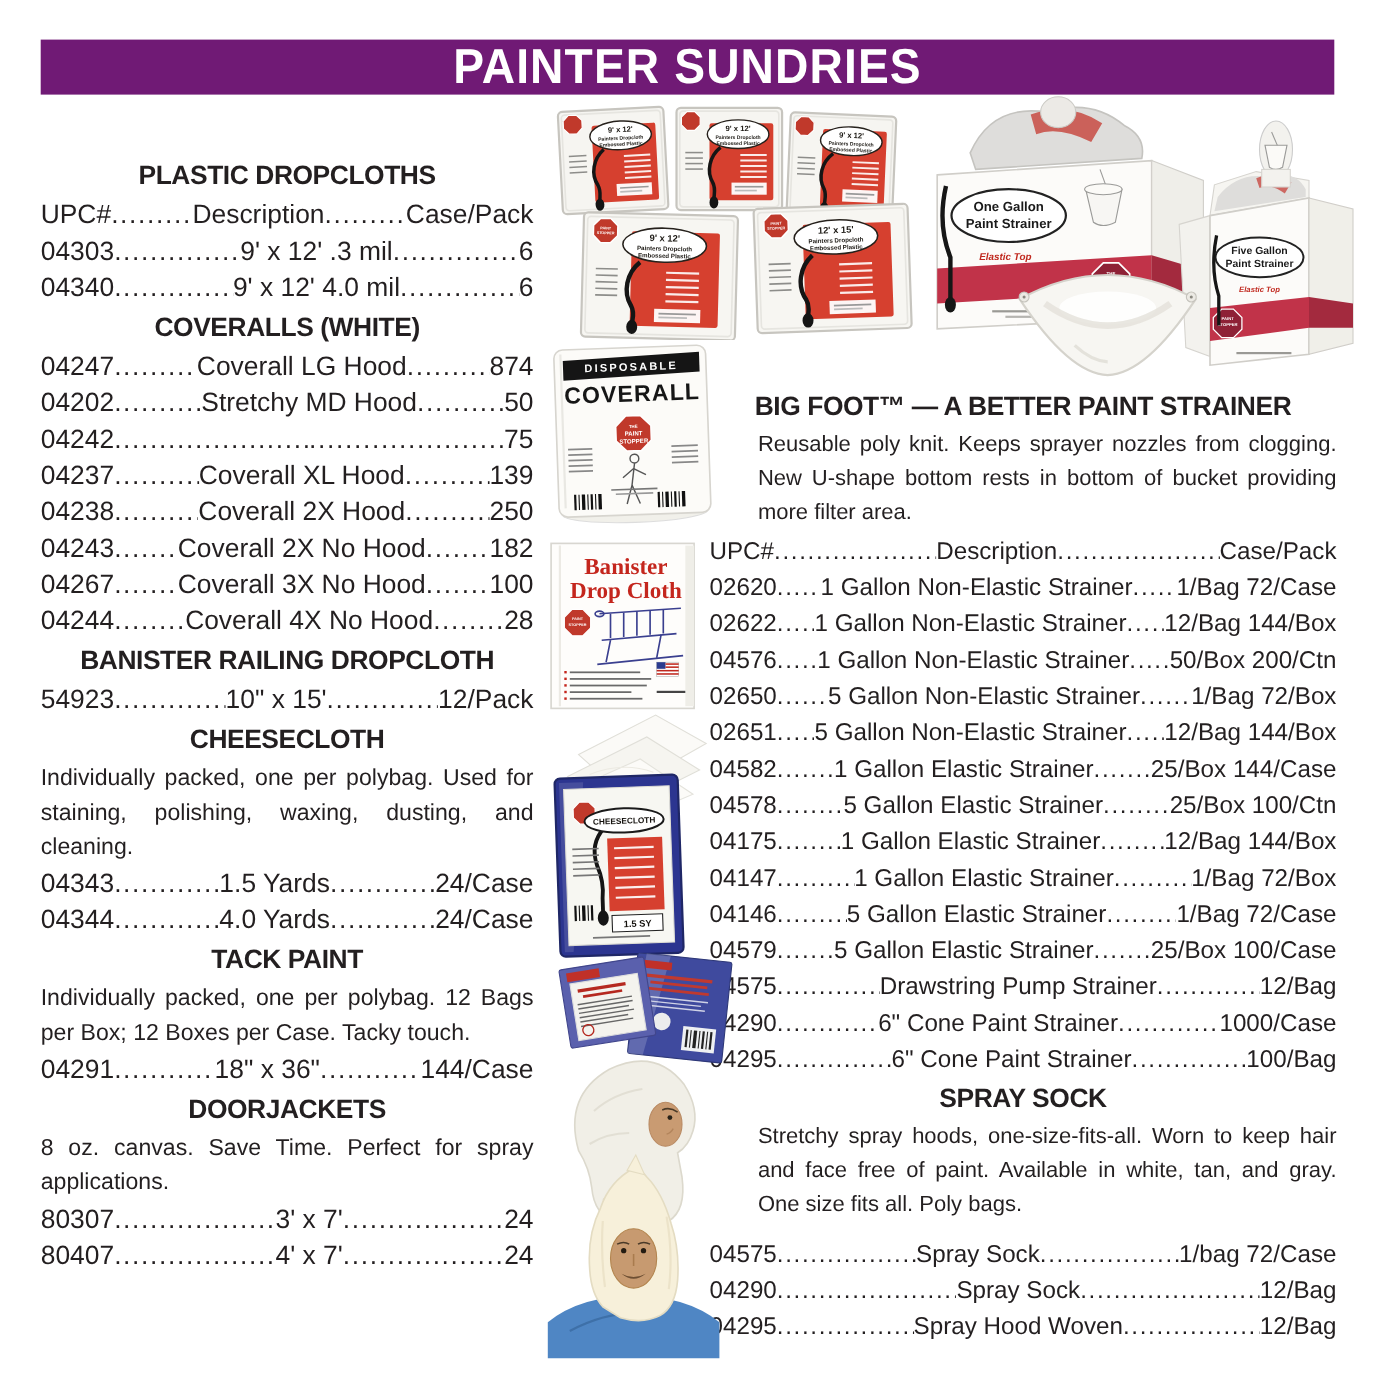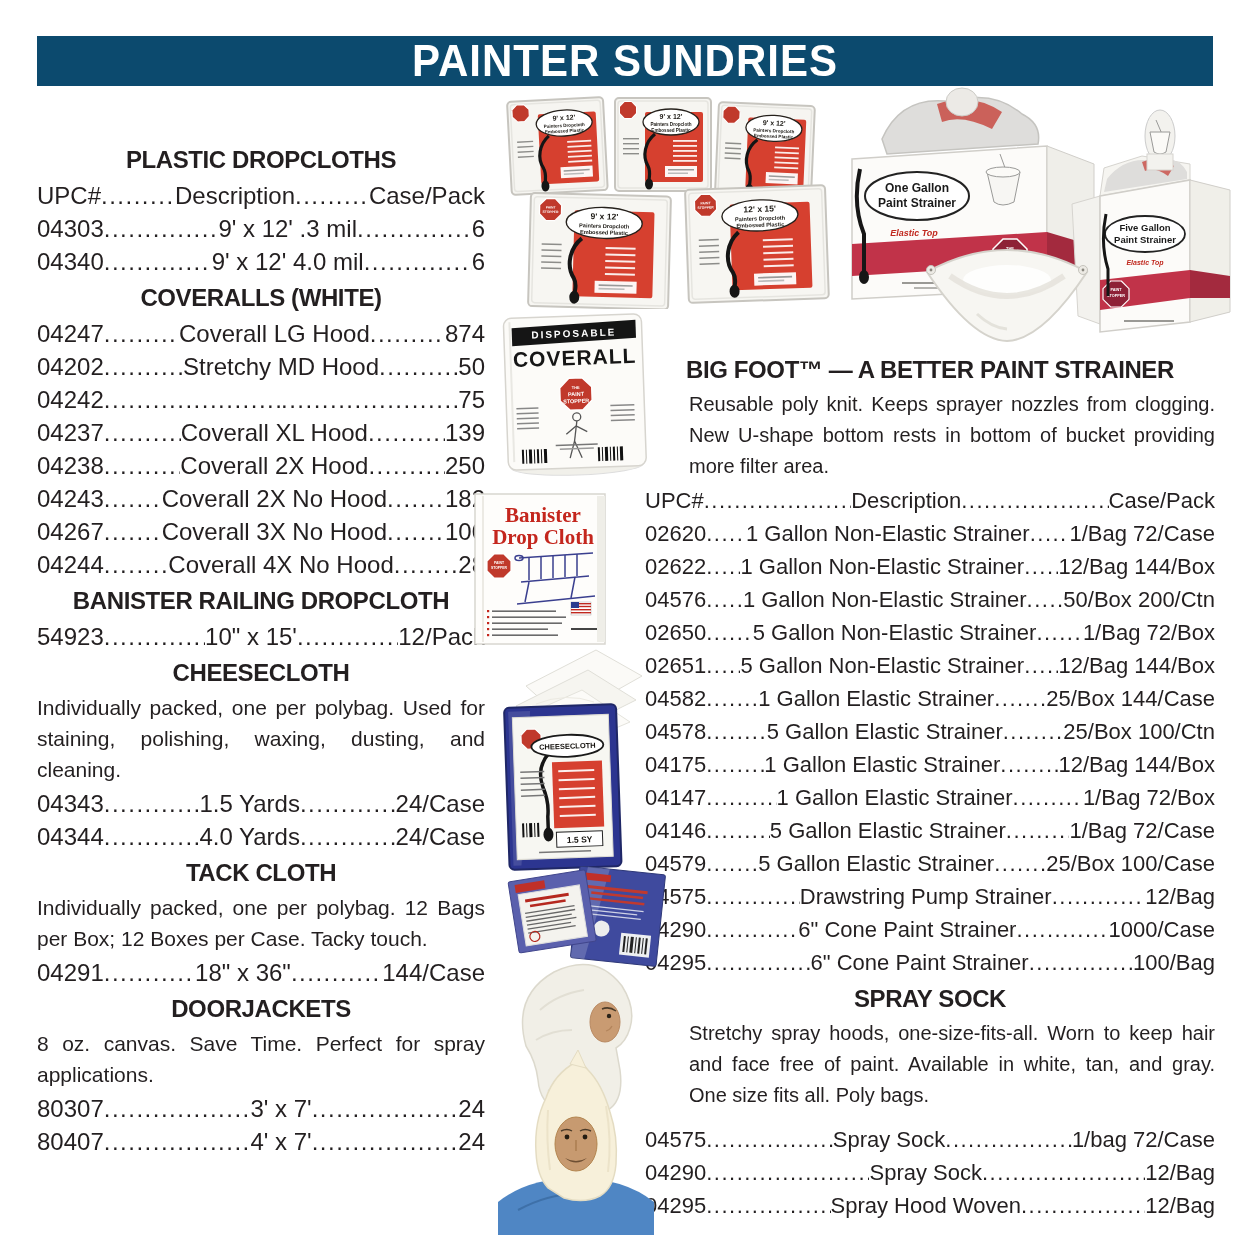--- a/index.html
+++ b/index.html
@@ -1,18 +1,18 @@
 <!DOCTYPE html>
 <html><head>
 <meta charset="utf-8">
 <style>
   html,body{margin:0;padding:0;background:#ffffff;}
   .page{position:relative;width:1250px;height:1250px;background:#ffffff;overflow:hidden;
         font-family:"Liberation Sans",sans-serif;color:#231f20;}
-  .title-bar{position:absolute;left:37px;top:36px;width:1176px;height:50px;background:#0c4a6e;
+  .title-bar{position:absolute;left:37px;top:36px;width:1176px;height:50px;background:#701a75;
              display:flex;align-items:center;justify-content:center;}
   .title-bar .title-text{color:#ffffff;font-size:42px;font-weight:bold;letter-spacing:1px;transform:scaleY(1.06);}
   .col-left{position:absolute;left:37px;top:140px;width:448px;}
   .col-right{position:absolute;left:645px;top:350px;width:570px;}
   .sec-heading{font-size:24px;line-height:35px;font-weight:bold;text-align:center;margin:2px 0;letter-spacing:-0.4px;}
   .row{display:flex;align-items:baseline;font-size:24px;line-height:33px;}
   .col-right .row{font-size:22px;line-height:33px;}
   .row span{white-space:nowrap;}
   .leader{flex:1 1 auto;overflow:hidden;min-width:6px;}
   .leader::after{content:"..........................................................................................";letter-spacing:1.5px;}
@@ -142,21 +142,21 @@
       </div>
         <div class="row">
         <span>04344</span>
         <span class="leader"></span>
         <span>4.0 Yards</span>
         <span class="leader"></span>
         <span>24/Case</span>
       </div>
       </div>
 
-    <div class="sec-heading">TACK CLOTH</div>
+    <div class="sec-heading">TACK PAINT</div>
     <div class="para">Individually packed, one per polybag. 12 Bags per Box; 12 Boxes per Case. Tacky touch.</div>
     <div>
         <div class="row">
         <span>04291</span>
         <span class="leader"></span>
         <span>18" x 36"</span>
         <span class="leader"></span>
         <span>144/Case</span>
       </div>
       </div>
@@ -568,21 +568,21 @@
             <rect x="119" y="138" width="2" height="14"></rect>
             <rect x="123" y="138" width="1" height="14"></rect>
             <rect x="126" y="138" width="3" height="14"></rect>
         </g>
         <rect x="62" y="134" width="42" height="1.5" fill="#777"></rect>
           <rect x="66" y="138" width="34" height="1.5" fill="#999"></rect>
       </g>
     </svg>
   </figure>
 
-  <figure style="left:471px;top:490px;width:140px;height:162px;">
+  <figure style="left:497px;top:490px;width:140px;height:162px;">
     <svg viewBox="0 0 140 162">
       <rect x="4" y="4" width="130" height="150" fill="#fefdfb" stroke="#d8d6d0" stroke-width="1.5"></rect>
       <rect x="126" y="6" width="8" height="146" fill="#efeee8"></rect>
       <path d="M12 6 L12 152" stroke="#eceae4" stroke-width="2"></path>
       <text x="72" y="32" class="serif-text" font-family="Liberation Serif,serif" font-size="21" font-weight="bold" text-anchor="middle" fill="#c4261d">Banister</text>
       <text x="72" y="54" class="serif-text" font-family="Liberation Serif,serif" font-size="21" font-weight="bold" text-anchor="middle" fill="#c4261d">Drop Cloth</text>
       <polygon transform="translate(28,76) scale(12)" points="0.41,-1 1,-0.41 1,0.41 0.41,1 -0.41,1 -1,0.41 -1,-0.41 -0.41,-1" fill="#c0392b" stroke="#fff" stroke-width="0.1"></polygon>
       <text x="28" y="74" font-size="3.4" font-weight="bold" text-anchor="middle" fill="#fff">PAINT</text>
       <text x="28" y="79" font-size="3.4" font-weight="bold" text-anchor="middle" fill="#fff">STOPPER</text>
       <g stroke="#3a3f8f" stroke-width="1.5" fill="none">

